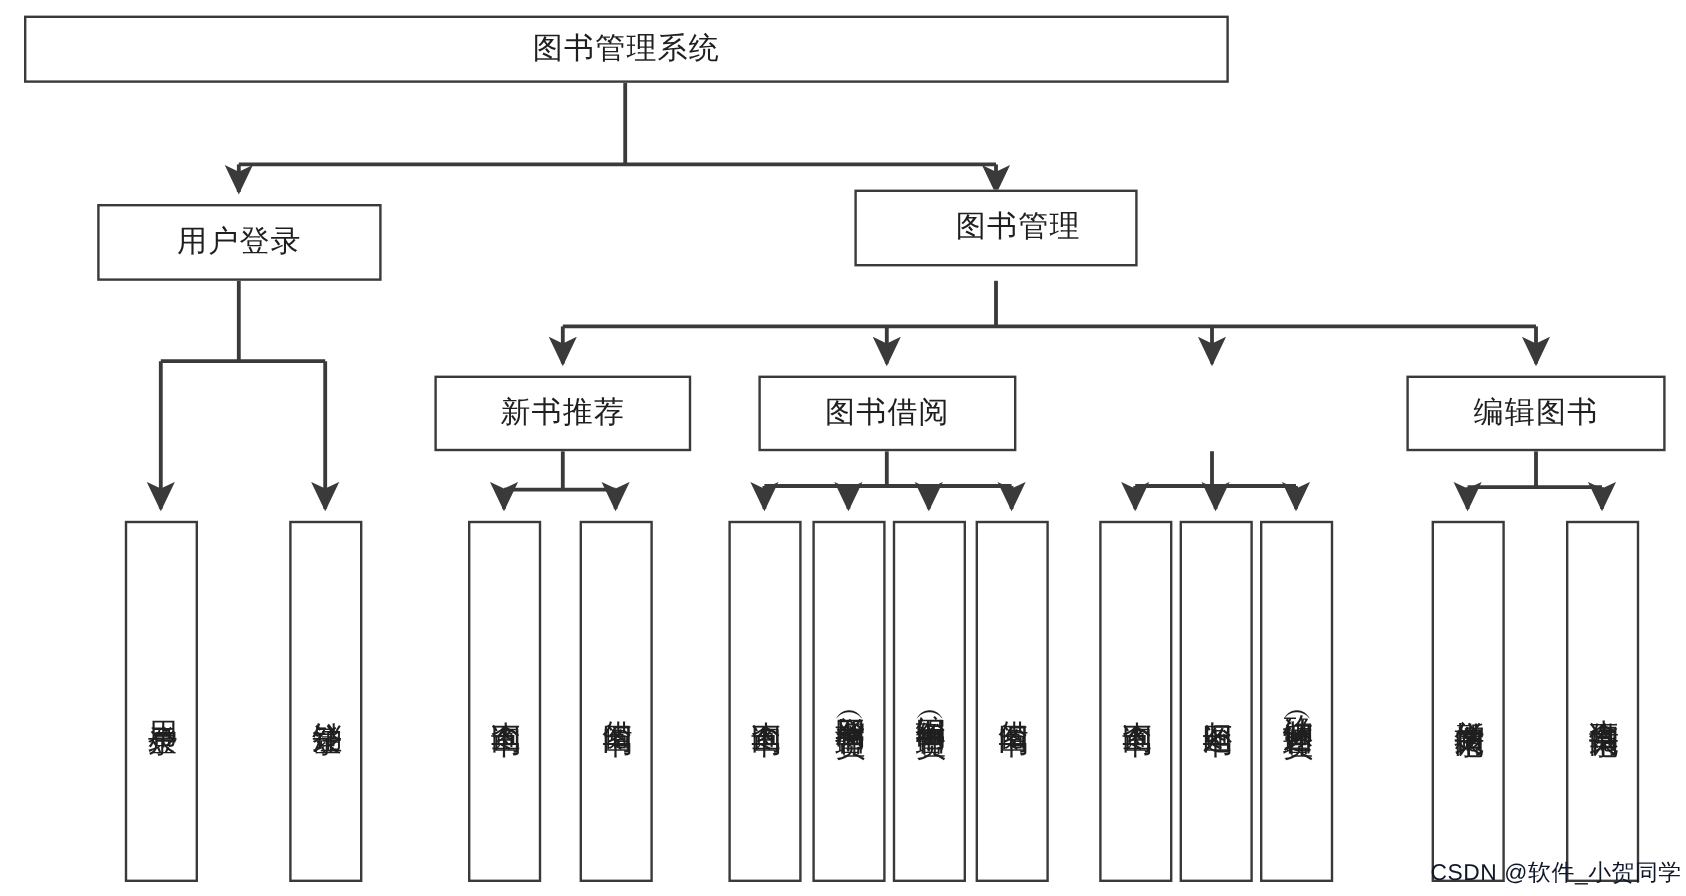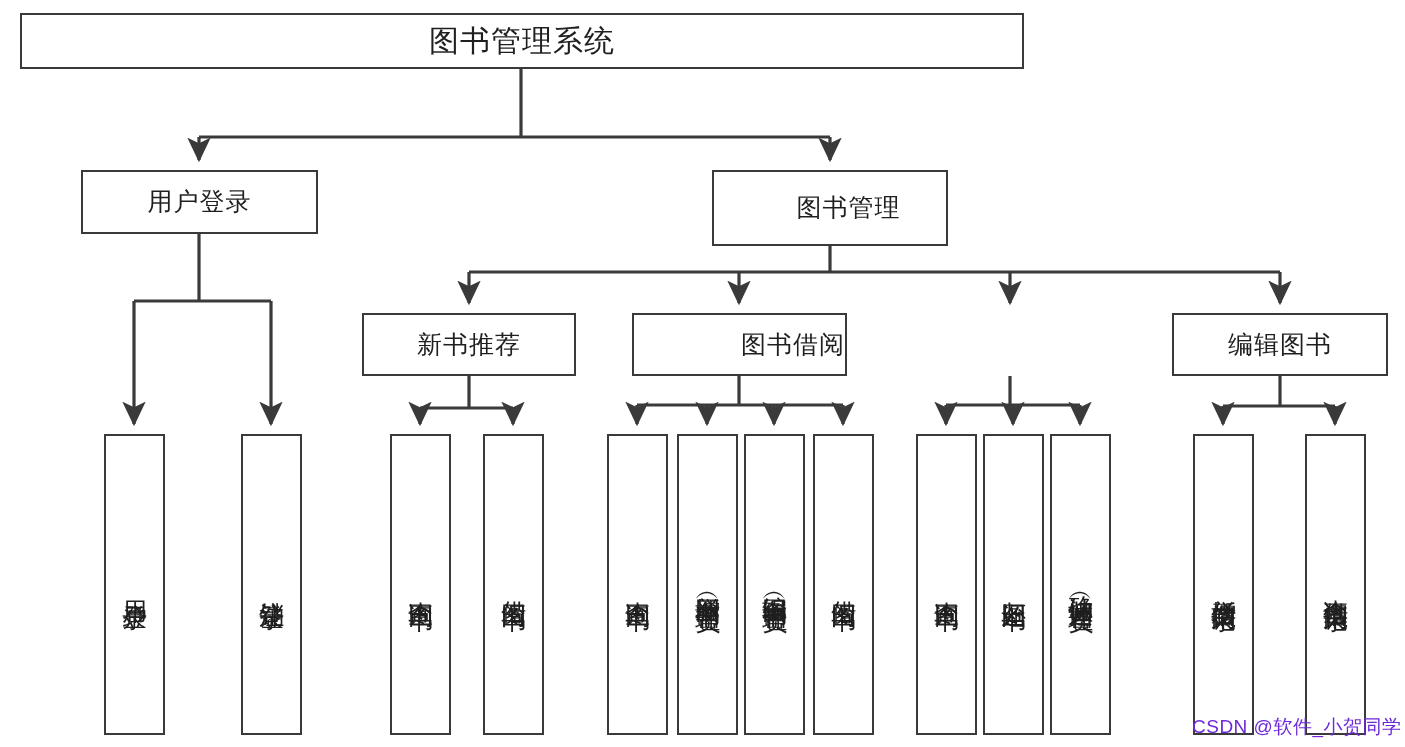--- a/index.html
+++ b/index.html
@@ -38,39 +38,39 @@
     text-align:center;
     line-height:1.18;
     color:#1f1f1f;
   }
   
   .node.horiz .lbl{
     font-size:25px;
     letter-spacing:1px;
     white-space:nowrap;
   }
-  .node.root .lbl{ font-size:30px; }
+  .node.root .lbl{ font-size:25px; }
   
   .node.vert{
     align-items:center;
     justify-content:center;
     padding:4px 0;
   }
   .node.vert .lbl{
     writing-mode:vertical-rl;
     text-orientation:upright;
     font-size:25px;
     line-height:1.25;
     letter-spacing:2px;
     white-space:nowrap;
     max-height:292px;
   }
   .watermark{
     position:absolute;
-    color:#6d28d9;
+    color:#0f172a;
     font-size:19px;
     letter-spacing:0.5px;
     white-space:nowrap;
     z-index:5;
     user-select:none;
   }
 </style>
 </head>
 <body>
 
@@ -128,29 +128,29 @@
   </svg>
 
   <div class="node horiz root" style="left:20px; top:13px; width:1004px; height:56px;">
     <span class="lbl">图书管理系统</span>
   </div>
 
   <div class="node horiz" style="left:81px; top:170px; width:237px; height:64px;">
     <span class="lbl">用户登录</span>
   </div>
 
-  <div class="node horiz" style="left:712px; top:170px; width:236px; height:76px;padding-left:37px;">
+  <div class="node horiz" style="left:712px; top:158px; width:236px; height:64px;padding-left:37px;">
     <span class="lbl">图书管理</span>
   </div>
 
   <div class="node horiz" style="left:362px; top:313px; width:214px; height:63px;">
     <span class="lbl">新书推荐</span>
   </div>
 
-  <div class="node horiz" style="left:632px; top:313px; width:215px; height:63px;justify-content:flex-end;">
+  <div class="node horiz" style="left:632px; top:313px; width:215px; height:63px;">
     <span class="lbl">图书借阅</span>
   </div>
 
 
   <div class="node horiz" style="left:1172px; top:313px; width:216px; height:63px;">
     <span class="lbl">编辑图书</span>
   </div>
 
   <div class="node vert" style="left:104px; top:434px; width:61px; height:301px;">
     <span class="lbl">用户登录</span>

